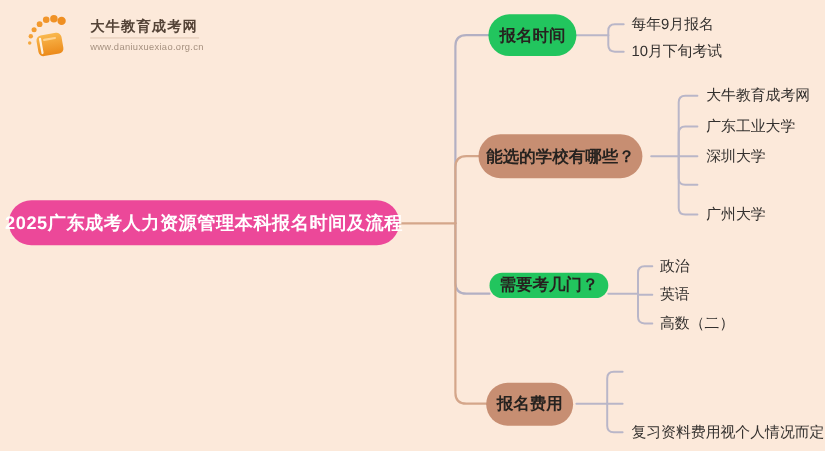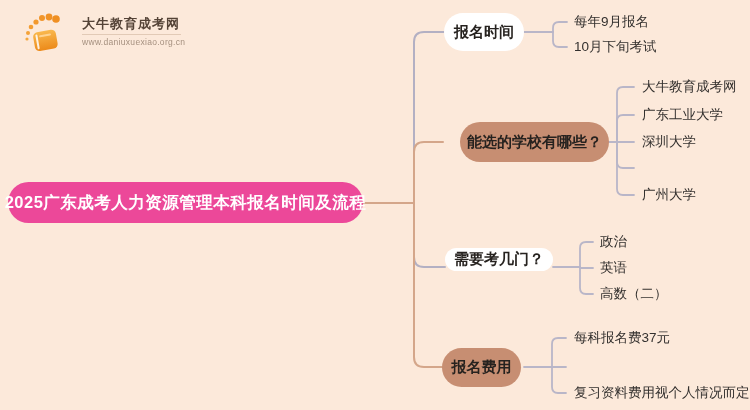--- a/index.html
+++ b/index.html
@@ -23,24 +23,24 @@
   
   .node{
     position:absolute;display:flex;align-items:center;justify-content:center;
     box-sizing:border-box;cursor:pointer;white-space:nowrap;
   }
   .node-root{
     left:8px;top:182px;width:355px;height:41px;border-radius:21px;
     background:#ec4899;color:#ffffff;font-size:16.5px;font-weight:bold;letter-spacing:.5px;
   }
   .node-branch{font-size:15px;font-weight:bold;color:#26221f;}
-  .pill-gray{background:#ffffff;}
+  .pill-gray{background:#22c55e;}
   .pill-salmon{background:#c78e72;}
   .node-b1{left:444px;top:13px;width:80px;height:38px;border-radius:19px;}
-  .node-b2{left:460px;top:122px;width:149px;height:40px;border-radius:20px;}
+  .node-b2{left:435px;top:122px;width:149px;height:40px;border-radius:20px;}
   .node-b3{left:445px;top:248px;width:108px;height:23px;border-radius:20px;}
   .node-b4{left:442px;top:348px;width:79px;height:39px;border-radius:20px;}
 
   
   .leaf{
     position:absolute;font-size:13.5px;line-height:18px;color:#33302e;
     white-space:nowrap;cursor:pointer;
   }
 </style>
 </head>
@@ -121,16 +121,15 @@
 
   <div class="leaf" style="left:642px;top:78px;">大牛教育成考网</div>
   <div class="leaf" style="left:642px;top:106px;">广东工业大学</div>
   <div class="leaf" style="left:642px;top:133px;">深圳大学</div>
   <div class="leaf" style="left:642px;top:186px;">广州大学</div>
 
   <div class="leaf" style="left:600px;top:233px;">政治</div>
   <div class="leaf" style="left:600px;top:259px;">英语</div>
   <div class="leaf" style="left:600px;top:285px;">高数（二）</div>
 
-  <div class="leaf" style="left:574px;top:329px;">每科报名费37元</div>
   <div class="leaf" style="left:574px;top:384px;">复习资料费用视个人情况而定</div>
 
 </div>
 
 </body></html>

